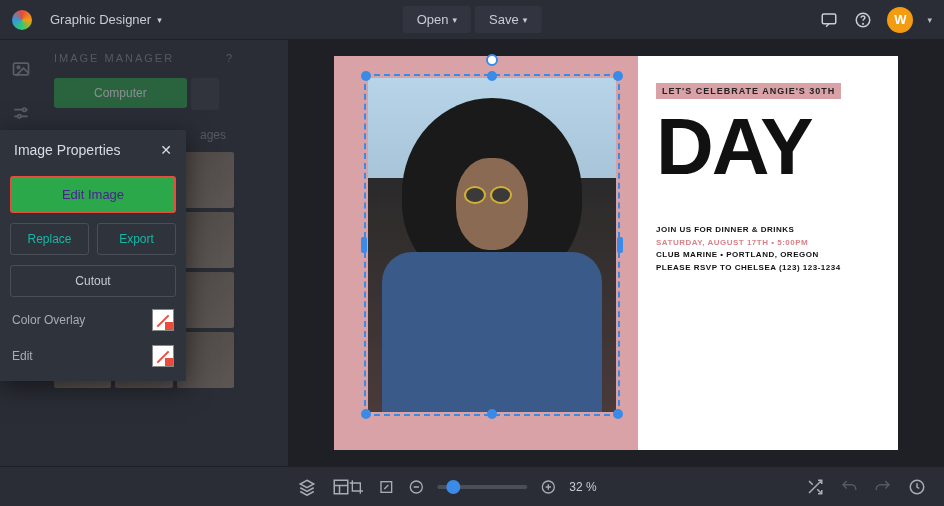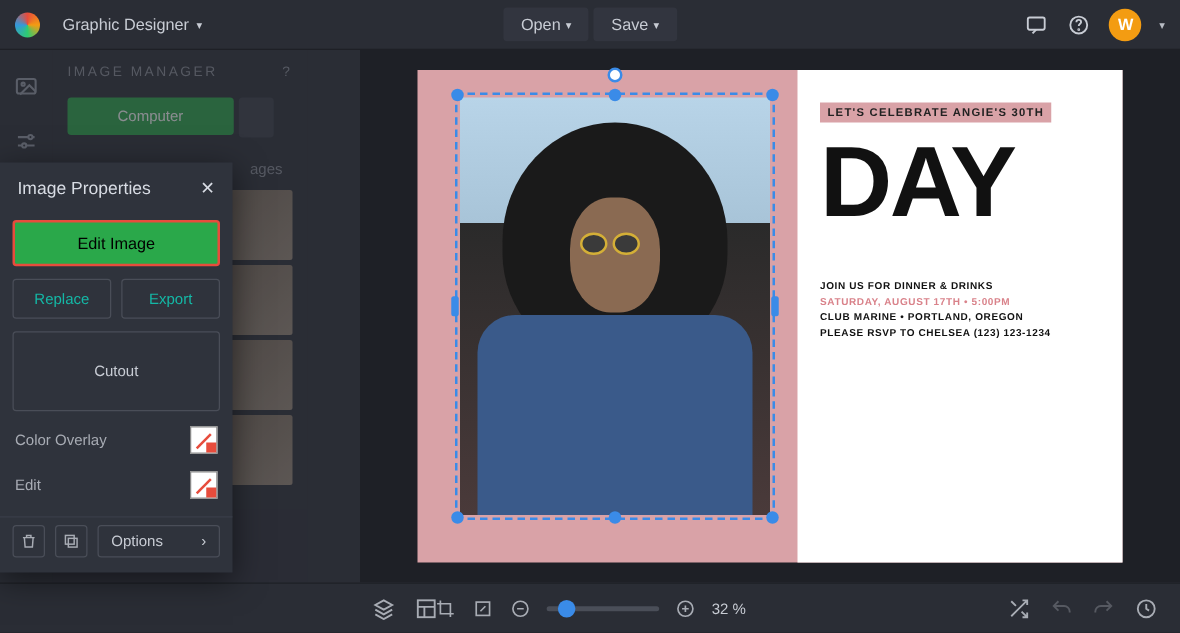--- a/index.html
+++ b/index.html
@@ -24,24 +24,24 @@
 .img-mgr-title { font-size: 11px; letter-spacing: 2px; color: #8a8e98; margin-bottom: 14px; display:flex; align-items:flex-start; justify-content:space-between;}
 .img-mgr-comp { background: #2aa84a; color: #fff; font-size: 12px; padding: 8px 40px; border: none; border-radius: 3px; }
 .img-mgr-more { background:#3a3e48; width:28px; height:32px; display:inline-block; vertical-align:top; border-radius:3px;}
 .tab-lbl { font-size:12px; color:#8a8e98; margin-top:18px; text-align:right; padding-right:8px;}
 .thumbs { display: grid; grid-template-columns: 1fr 1fr 1fr; gap: 4px; margin-top: 10px; }
 .thumb { width: 100%; height: 56px; background: linear-gradient(135deg,#7a6a5a,#9a8a7a); border-radius: 2px; }
 
 .panel { position: absolute; left: 0; top: 130px; width: 186px; background: #2f333c; box-shadow: 0 6px 24px rgba(0,0,0,.5); z-index: 20; padding-bottom: 6px; }
 .panel-head { display: flex; justify-content: space-between; align-items: center; padding: 12px 14px; font-size: 14px; color: #d8dce4; }
 .panel-body { padding: 6px 10px; display: flex; flex-direction: column; gap: 10px; }
-.edit-img { background: #2aa84a; color: #000000; border: 2px solid #e74c3c; font-size: 13px; padding: 9px 0; border-radius: 3px; cursor: pointer; }
+.edit-img { background: #2aa84a; color: #4c1d95; border: 2px solid #e74c3c; font-size: 13px; padding: 9px 0; border-radius: 3px; cursor: pointer; }
 .row2 { display: flex; gap: 8px; }
 .gbtn { flex: 1; background: #2f333c; border: 1px solid #4a4e58; color: #14b8a6; font-size: 12px; padding: 8px 0; border-radius: 3px; cursor: pointer; }
-.gbtn-full { background: #2f333c; border: 1px solid #4a4e58; color: #c8ccd4; font-size: 12px; padding: 24px 0; border-radius: 3px; cursor: pointer; }
+.gbtn-full { background: #2f333c; border: 1px solid #4a4e58; color: #c8ccd4; font-size: 12px; padding: 8px 0; border-radius: 3px; cursor: pointer; }
 .prop-row { display: flex; justify-content: space-between; align-items: center; font-size: 12px; color: #a8acb4; padding: 2px 2px; }
 .swatch { width: 22px; height: 22px; background: #fff; position: relative; border: 1px solid #888; }
 .swatch::after { content:''; position:absolute; left:2px; right:2px; top:50%; border-top:2px solid #e74c3c; transform:rotate(-45deg);}
 .swatch .vf { position:absolute; right:0; bottom:0; width:8px; height:8px; background:#e74c3c; }
 .panel-foot { display: flex; align-items: center; gap: 8px; padding: 6px 10px; border-top: 1px solid #3a3e48; margin-top: 6px; }
 .ficon { width: 26px; height: 26px; border: 1px solid #4a4e58; border-radius: 3px; display: flex; align-items: center; justify-content: center; cursor: pointer; font-size:12px; color:#a8acb4;}
 .opts { flex: 1; border: 1px solid #4a4e58; border-radius: 3px; padding: 5px 10px; font-size: 12px; color: #c8ccd4; display: flex; justify-content: space-between; align-items: center; cursor: pointer; }
 
 .canvas-wrap { flex: 1; background: #1e2026; margin-left: 246px; position: relative; display: flex; align-items: center; justify-content: center; padding: 20px; }
 .design { width: 564px; height: 394px; background: #d9a2a7; position: relative; }
@@ -213,37 +213,20 @@
           <div class="vf"></div>
         </div>
     </div>
     <div class="prop-row">
       <span>Edit</span>
       <div class="swatch">
           <div class="vf"></div>
         </div>
     </div>
   </div>
-  <div class="panel-foot">
-    <div class="ficon">
-        <svg viewBox="0 0 24 24" width="14" height="14" fill="none" stroke="currentColor" stroke-width="2">
-          <path d="M4 7h16M9 7V4h6v3M6 7l1 13h10l1-13"></path>
-        </svg>
-      </div>
-    <div class="ficon">
-        <svg viewBox="0 0 24 24" width="14" height="14" fill="none" stroke="currentColor" stroke-width="2">
-          <rect x="8" y="8" width="12" height="12"></rect>
-          <rect x="4" y="4" width="12" height="12"></rect>
-        </svg>
-      </div>
-    <div class="opts">
-      <span>Options</span>
-      <span>›</span>
-    </div>
-  </div>
 </div>
 
 <div class="bottombar">
   <div class="bgroup leftoff">
     <div class="bic">
         <svg viewBox="0 0 24 24" width="18" height="18" fill="none" stroke="currentColor" stroke-width="2">
           <path d="M12 3l9 5-9 5-9-5 9-5zM3 13l9 5 9-5M3 18l9 5 9-5"></path>
         </svg>
       </div>
     <div class="bic">

